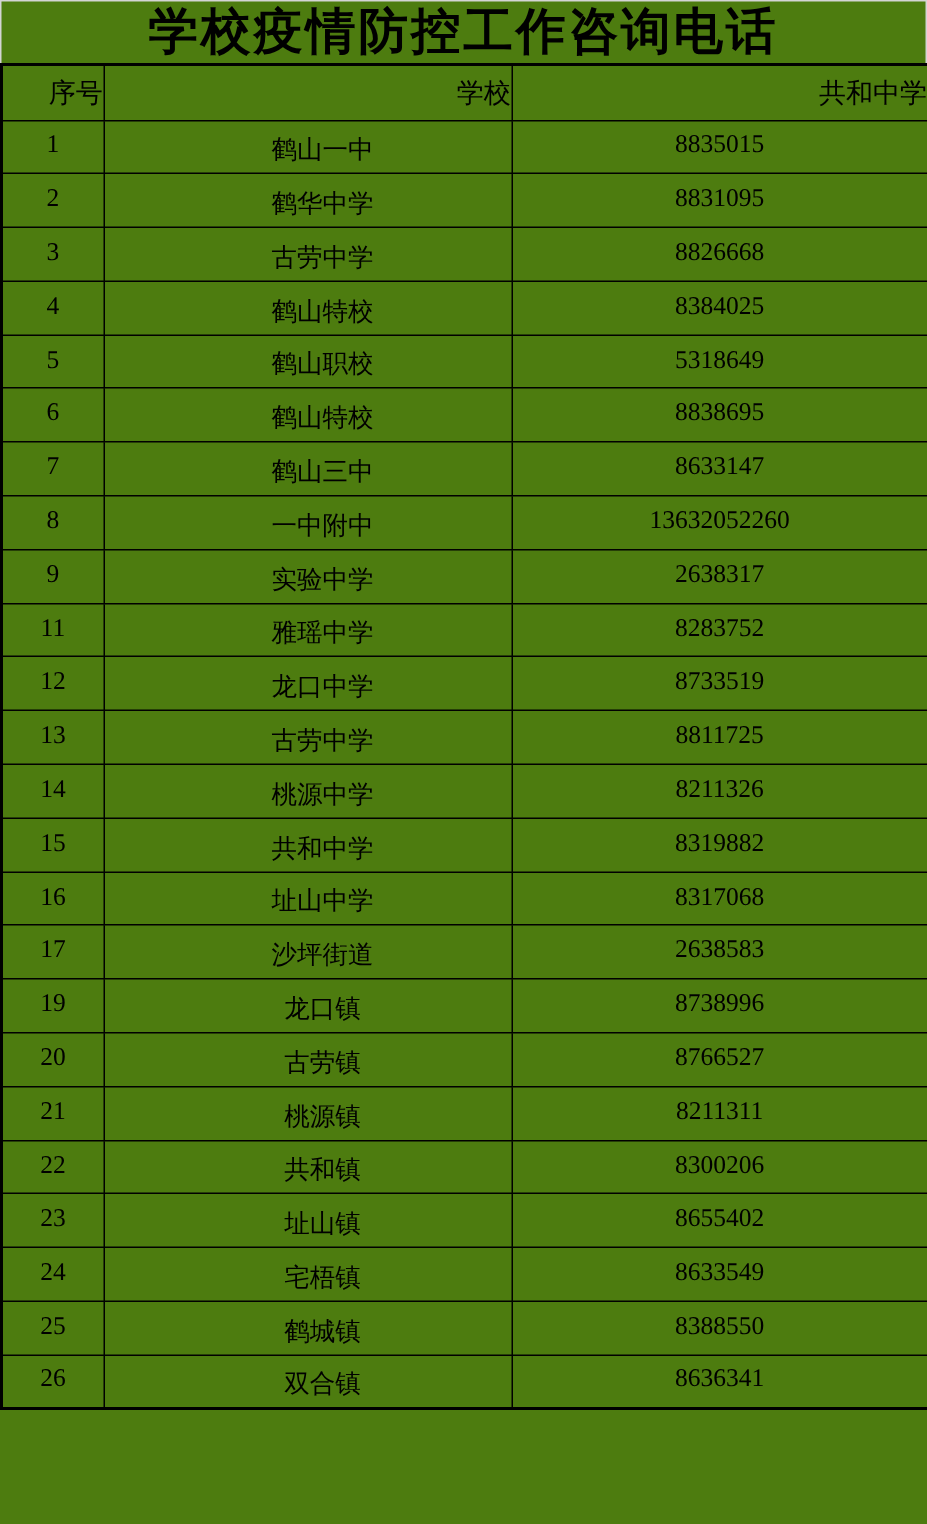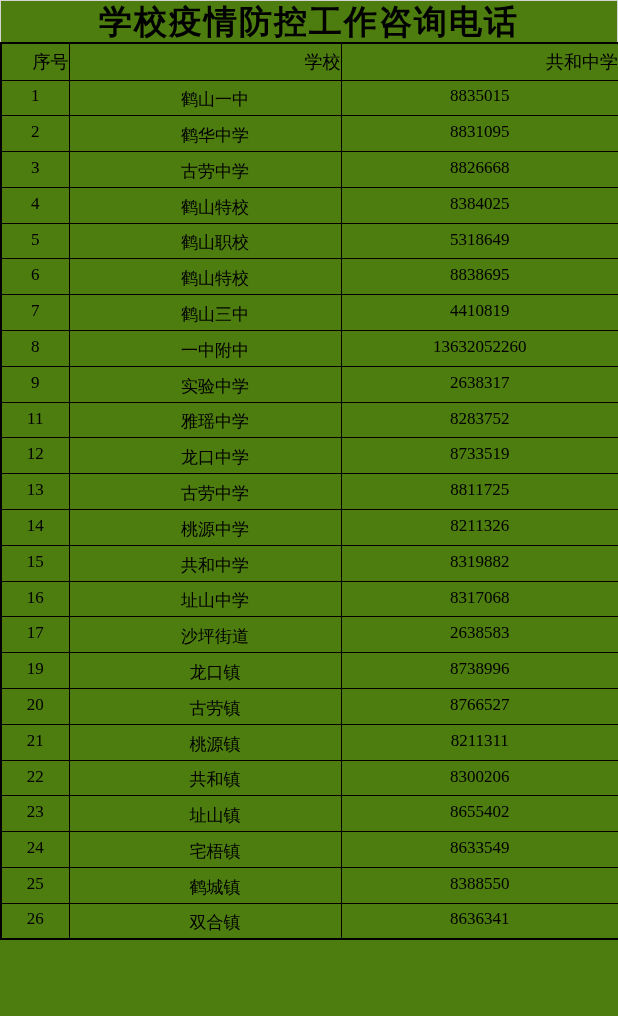--- a/index.html
+++ b/index.html
@@ -121,21 +121,21 @@
           <td class="phone-cell">5318649</td>
         </tr>
         <tr>
           <td class="seq-cell">6</td>
           <td class="school-cell">鹤山特校</td>
           <td class="phone-cell">8838695</td>
         </tr>
         <tr>
           <td class="seq-cell">7</td>
           <td class="school-cell">鹤山三中</td>
-          <td class="phone-cell">4410819</td>
+          <td class="phone-cell">8633147</td>
         </tr>
         <tr>
           <td class="seq-cell">8</td>
           <td class="school-cell">一中附中</td>
           <td class="phone-cell">13632052260</td>
         </tr>
         <tr>
           <td class="seq-cell">9</td>
           <td class="school-cell">实验中学</td>
           <td class="phone-cell">2638317</td>

